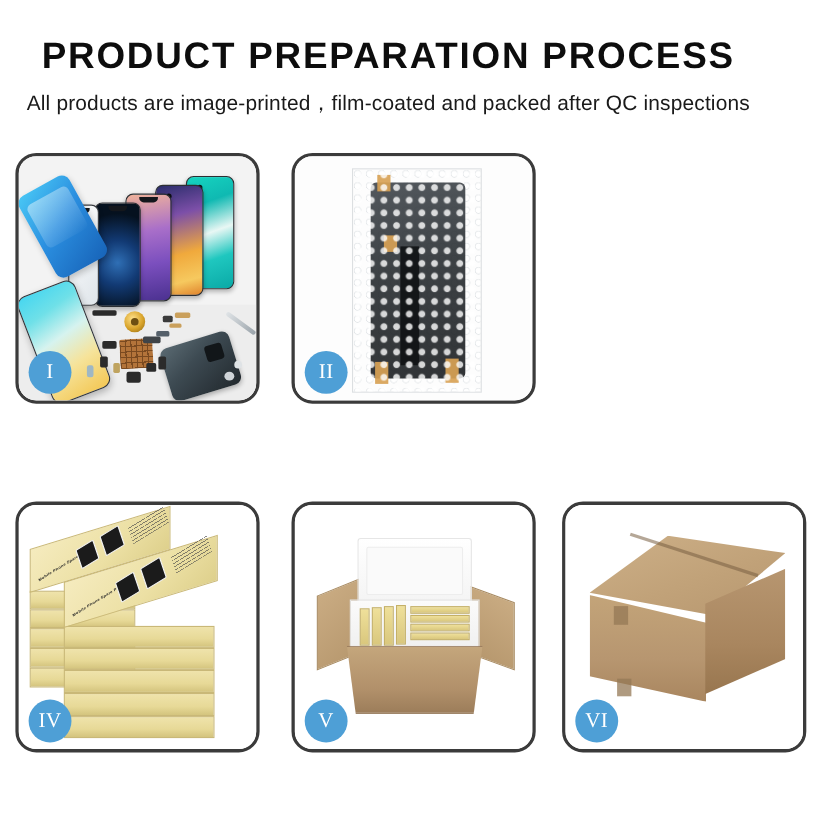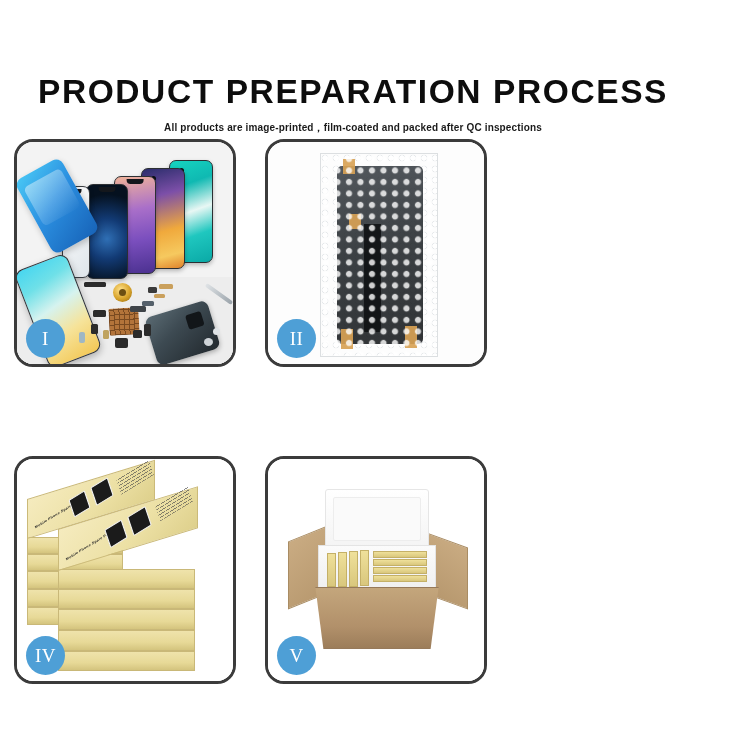--- a/index.html
+++ b/index.html
@@ -7,29 +7,29 @@
   html, body {
     margin: 0; padding: 0;
     width: 750px; height: 750px;
     background: #ffffff;
     font-family: "Liberation Sans", sans-serif;
     overflow: hidden;
   }
   .page { position: relative; width: 750px; height: 750px; background: #ffffff; }
 
   
-  .header { position: absolute; left: 0; top: 34px; width: 706px; text-align: center; margin-top: 40px; }
+  .header { position: absolute; left: 0; top: 34px; width: 706px; text-align: center; }
   .title {
     font-family: "Liberation Sans", sans-serif;
     font-size: 33.5px; font-weight: 700; letter-spacing: 1.6px;
     color: #0d0d0d; line-height: 1.05; margin: 0; white-space: nowrap;
   }
   .subtitle {
     font-family: "Liberation Sans", sans-serif;
-    font-size: 10px; font-weight: 700; letter-spacing: 0.15px;
+    font-size: 19px; font-weight: 400; letter-spacing: 0.15px;
     color: #1a1a1a; margin: 12px 0 0 0; white-space: nowrap;
   }
 
   
   .grid { position: absolute; left: 14px; top: 139px; width: 722px; height: 545px; }
   .panel {
     position: absolute; width: 222px; height: 228px;
     border: 3px solid #3b3b3b; border-radius: 19px;
     background: #fdfdfd; overflow: hidden;
   }
@@ -395,15 +395,26 @@
           <div class="c5-bar" style="left:48px;top:2px;width:54px;height:7px;"></div>
           <div class="c5-bar" style="left:48px;top:10px;width:54px;height:7px;"></div>
           <div class="c5-bar" style="left:48px;top:18px;width:54px;height:7px;"></div>
           <div class="c5-bar" style="left:48px;top:26px;width:54px;height:7px;"></div>
         </div>
         <div class="c5-front"></div>
       </div>
       <div class="badge">V</div>
     </div>
 
+    <div class="panel p6">
+      <div class="scene">
+        <div class="c6-top"></div>
+        <div class="c6-seam"></div>
+        <div class="c6-left"></div>
+        <div class="c6-right"></div>
+        <div class="c6-tape" style="left:44px;top:92px;width:13px;height:17px;"></div>
+        <div class="c6-tape" style="left:47px;top:158px;width:13px;height:16px;"></div>
+      </div>
+      <div class="badge">VI</div>
+    </div>
 
   </div>
 </div>
 
 </body></html>

